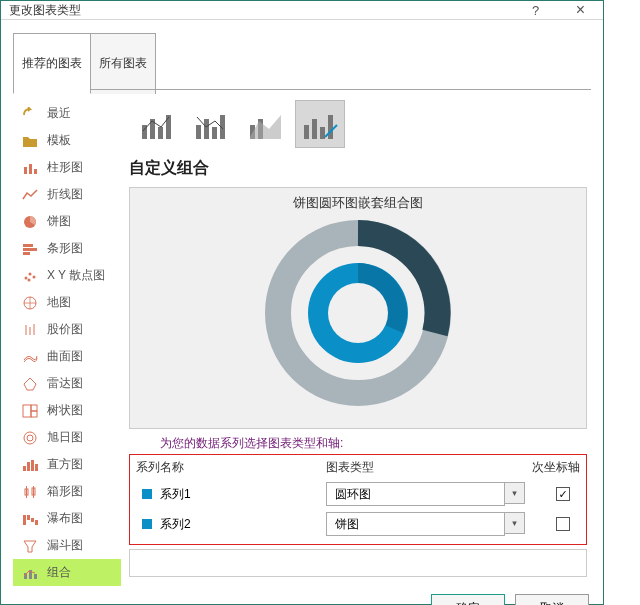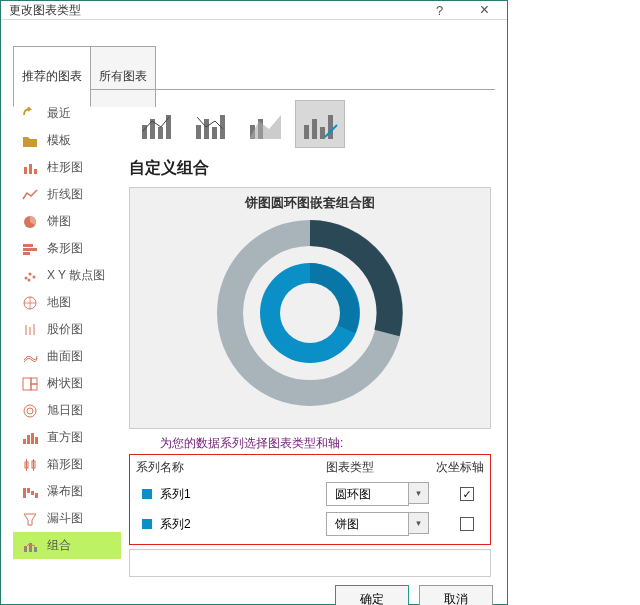--- a/index.html
+++ b/index.html
@@ -1,38 +1,38 @@
 <!DOCTYPE html>
 <html><head>
 <meta charset="utf-8">
 <style>
 * { box-sizing: border-box; margin: 0; padding: 0; font-family: "Microsoft YaHei", "SimSun", sans-serif; }
 body { background: #fff; width: 640px; height: 605px; overflow: hidden; font-size: 12px; }
-.dialog { border: 1px solid #2a7a6d; width: 508px; height: 605px; display: flex; flex-direction: column; }
+.dialog { border: 1px solid #2a7a6d; width: 604px; height: 605px; display: flex; flex-direction: column; }
 .titlebar { background: #fff; border-bottom: 1px solid #d8d8d8; height: 30px; display: flex; align-items: center; justify-content: space-between; padding-left: 8px; }
 .titlebar-title { font-size: 12px; color: #333; }
 .win-controls { display: flex; height: 100%; }
 .win-btn { width: 45px; height: 100%; display: flex; align-items: center; justify-content: center; color: #555; font-size: 13px; }
 .win-btn.close { font-size: 16px; }
 .tabs { display: flex; padding: 8px 0 0 12px; }
-.tab { padding: 21px 8px; border: 1px solid #a5a5a5; border-bottom: none; font-size: 12px; color: #333; background: #f5f5f5; position: relative; top: 18px; }
+.tab { padding: 21px 8px; border: 1px solid #a5a5a5; border-bottom: none; font-size: 12px; color: #333; background: #f5f5f5; position: relative; top: 5px; }
 .tab.active { background: #fff; border-bottom: 1px solid #fff; z-index: 2; }
 .tab:not(.active) { border-left: none; }
 .content { flex: 1; border-top: 1px solid #a5a5a5; margin: 0 12px; display: flex; position: relative; }
 .sidebar { width: 108px; padding-top: 10px; display: flex; flex-direction: column; }
 .side-item { display: flex; align-items: center; gap: 8px; padding: 5px 8px; color: #555; font-size: 12px; cursor: pointer; }
 .side-item.active { background: #bef264; }
 .side-icon { width: 18px; height: 16px; display: flex; align-items: center; justify-content: center; }
 .main { flex: 1; padding: 10px 4px 0 8px; display: flex; flex-direction: column; }
 .thumbs { display: flex; gap: 0; margin-bottom: 10px; }
 .thumb { width: 50px; height: 48px; margin-left: 4px; display: flex; align-items: center; justify-content: center; border: 1px solid transparent; }
 .thumb.selected { background: #d8d8d8; border: 1px solid #bbb; }
 .subtitle { font-weight: bold; font-size: 16px; color: #222; margin-bottom: 8px; }
 .preview { border: 1px solid #ccc; background: #f0f0f0; padding: 6px 0 10px; height: 242px; display: flex; flex-direction: column; align-items: center; }
-.preview-title { font-weight: bold; font-size: 13px; color: #333; margin-bottom: 6px; }
+.preview-title { font-weight: normal; font-size: 13px; color: #333; margin-bottom: 6px; }
 .donut-wrap { position: relative; width: 190px; height: 190px; }
 .table-label { font-size: 12px; color: #701a75; margin-top: 6px; margin-bottom: 2px; margin-left: 31px; }
 .series-box { border: 1.5px solid #d22; padding: 4px 6px 8px; }
 .series-header { display: flex; font-size: 12px; color: #333; margin-bottom: 0; }
 .col-name { width: 190px; }
 .col-type { flex: 1; }
 .col-axis { width: 55px; text-align: right; }
 .series-row { display: flex; align-items: center; margin-top: 6px; }
 .swatch { width: 10px; height: 10px; margin-right: 8px; margin-left: 6px; }
 .s1 { background: #0a8fc7; }
@@ -156,20 +156,28 @@
             <svg width="16" height="14">
               <path d="M2 10 Q6 4 10 8 T15 6" stroke="#d9735a" fill="none"></path>
               <path d="M2 12 Q6 6 10 10 T15 8" stroke="#d9735a" fill="none"></path>
             </svg>
           </span>
           <span>曲面图</span>
         </div>
       <div class="side-item">
           <span class="side-icon">
             <svg width="16" height="14">
+              <polygon points="8,1 14,7 11,13 5,13 2,7" fill="none" stroke="#d9735a"></polygon>
+            </svg>
+          </span>
+          <span>雷达图</span>
+        </div>
+      <div class="side-item">
+          <span class="side-icon">
+            <svg width="16" height="14">
               <rect x="1" y="1" width="8" height="12" fill="none" stroke="#d9735a"></rect>
               <rect x="9" y="1" width="6" height="6" fill="none" stroke="#d9735a"></rect>
               <rect x="9" y="7" width="6" height="6" fill="none" stroke="#d9735a"></rect>
             </svg>
           </span>
           <span>树状图</span>
         </div>
       <div class="side-item">
           <span class="side-icon">
             <svg width="16" height="14">

